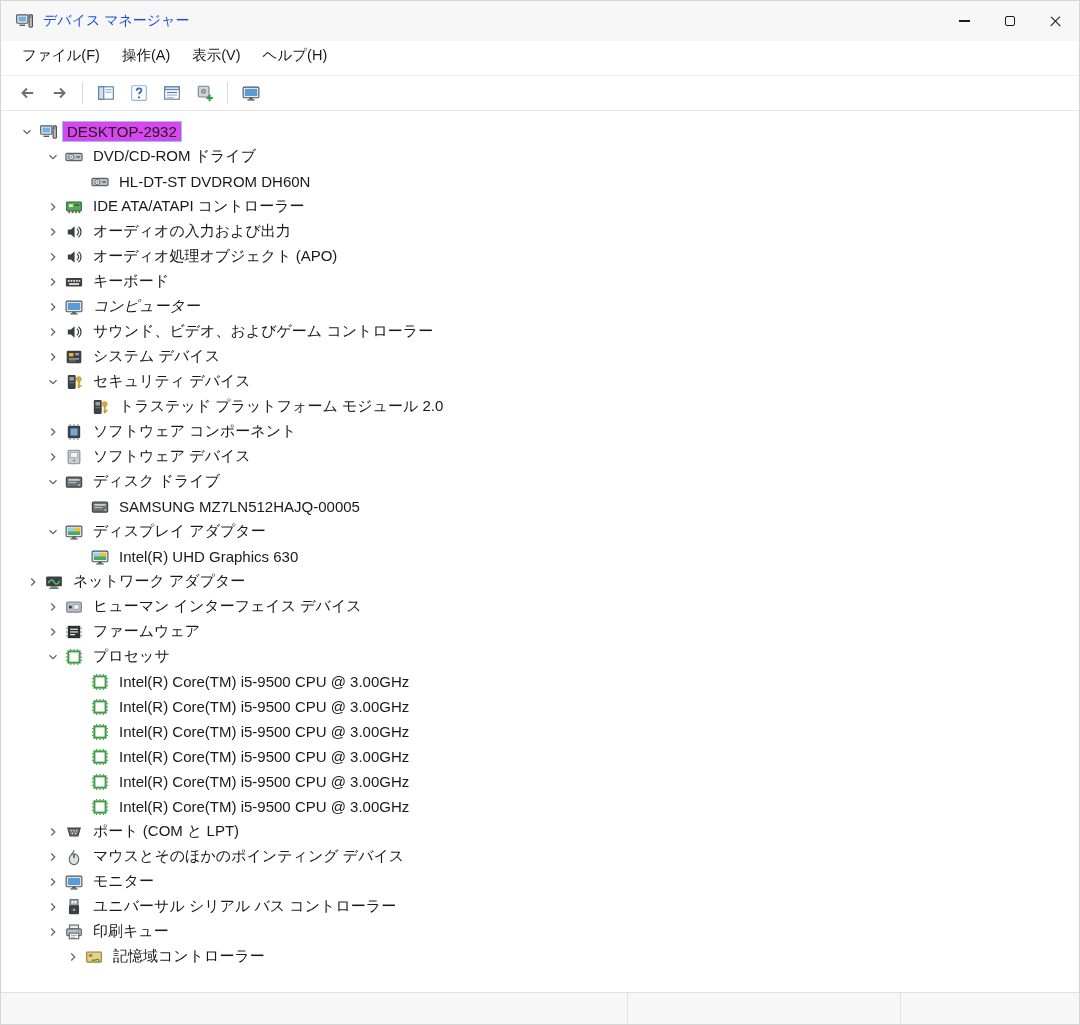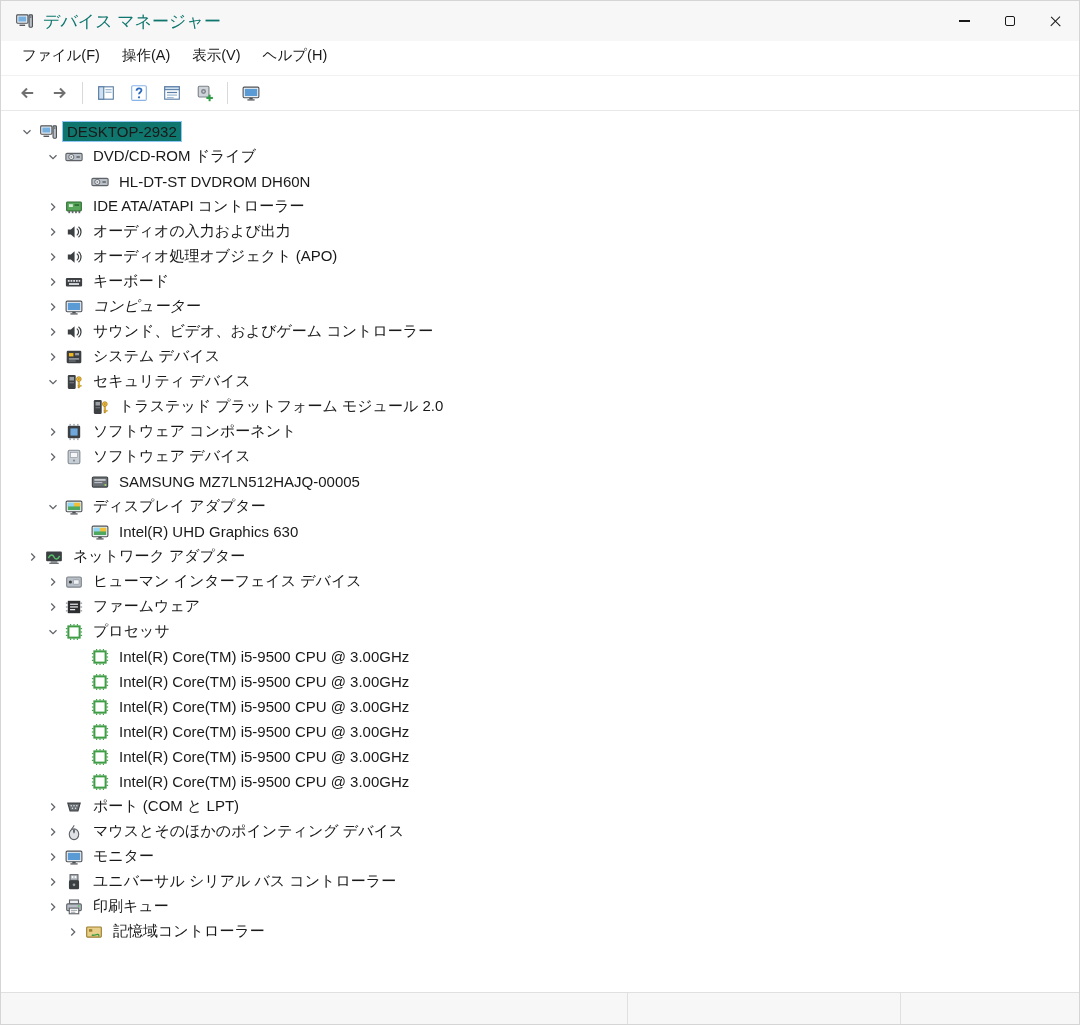--- a/index.html
+++ b/index.html
@@ -16,21 +16,21 @@
     background: #ffffff;
   }
   
   .titlebar {
     height: 40px; flex: 0 0 auto;
     display: flex; align-items: center;
     background: #f7f7f7;
     padding-left: 14px;
   }
   .app-icon { width: 18px; height: 18px; margin-right: 10px; display: inline-flex; }
-  .title { font-size: 17px; color: #0f766e; }
+  .title { font-size: 14px; color: #1d4ed8; }
   .win-controls { margin-left: auto; display: flex; height: 100%; }
   .winbtn {
     width: 46px; height: 100%;
     border: none; background: transparent;
     display: flex; align-items: center; justify-content: center;
     cursor: pointer;
   }
   .glyph-min { width: 11px; height: 1.4px; background: #191919; display: block; }
   .glyph-max { width: 10px; height: 10px; border: 1.2px solid #191919; border-radius: 2px; display: block; }
   .glyph-close { position: relative; width: 12px; height: 12px; display: block; }
@@ -77,21 +77,21 @@
   }
   .expander {
     width: 24px; flex: 0 0 24px; height: 18px;
     display: inline-flex; align-items: center; justify-content: center;
   }
   .tree-icon {
     width: 23px; flex: 0 0 23px; height: 18px;
     display: inline-flex; align-items: center;
   }
   .tree-label { padding: 1px 4px; border: 1px solid transparent; }
-  .tree-label.selected { background: #0f766e; border: 1px solid #8ec6f5; }
+  .tree-label.selected { background: #d946ef; border: 1px solid #8ec6f5; }
   
   .statusbar {
     height: 32px; flex: 0 0 auto;
     background: #f7f7f7; border-top: 1px solid #e0e0e0;
     display: flex;
   }
   .seg { height: 100%; border-right: 1px solid #e0e0e0; }
   .seg1 { width: 627px; }
   .seg2 { width: 273px; }
   .seg3 { flex: 1; border-right: none; }
@@ -432,20 +432,36 @@
         </span>
         <span class="tree-icon">
           <svg width="18" height="18" viewBox="0 0 16 16" xmlns="http://www.w3.org/2000/svg">
             <rect x="2.8" y="2" width="10.4" height="12" rx="1.4" fill="#c7cdd4" stroke="#858c94"></rect>
             <rect x="4.8" y="4" width="6.4" height="4.4" fill="#f4f6f8" stroke="#858c94" stroke-width="0.5"></rect>
             <circle cx="8" cy="11.2" r="1" fill="#858c94"></circle>
           </svg>
         </span>
         <span class="tree-label">ソフトウェア デバイス</span>
       </div>
+      <div class="tree-row" style="padding-left: 40px;">
+        <span class="expander">
+          <svg width="14" height="14" viewBox="0 0 16 16">
+            <path d="M4 6 L8 10 L12 6" stroke="#5f6368" stroke-width="1.4" fill="none"></path>
+          </svg>
+        </span>
+        <span class="tree-icon">
+          <svg width="18" height="18" viewBox="0 0 16 16" xmlns="http://www.w3.org/2000/svg">
+            <rect x="1.2" y="3.5" width="13.6" height="9" rx="1" fill="#6b7075" stroke="#3c4043"></rect>
+            <rect x="3" y="5.5" width="10" height="1.3" fill="#dfe1e5"></rect>
+            <rect x="3" y="8" width="7" height="1" fill="#b9bfc6"></rect>
+            <circle cx="12.8" cy="10.6" r="0.9" fill="#9fe066"></circle>
+          </svg>
+        </span>
+        <span class="tree-label">ディスク ドライブ</span>
+      </div>
       <div class="tree-row" style="padding-left: 66px;">
         <span class="expander"></span>
         <span class="tree-icon">
           <svg width="18" height="18" viewBox="0 0 16 16" xmlns="http://www.w3.org/2000/svg">
             <rect x="1.2" y="3.5" width="13.6" height="9" rx="1" fill="#6b7075" stroke="#3c4043"></rect>
             <rect x="3" y="5.5" width="10" height="1.3" fill="#dfe1e5"></rect>
             <rect x="3" y="8" width="7" height="1" fill="#b9bfc6"></rect>
             <circle cx="12.8" cy="10.6" r="0.9" fill="#9fe066"></circle>
           </svg>
         </span>

